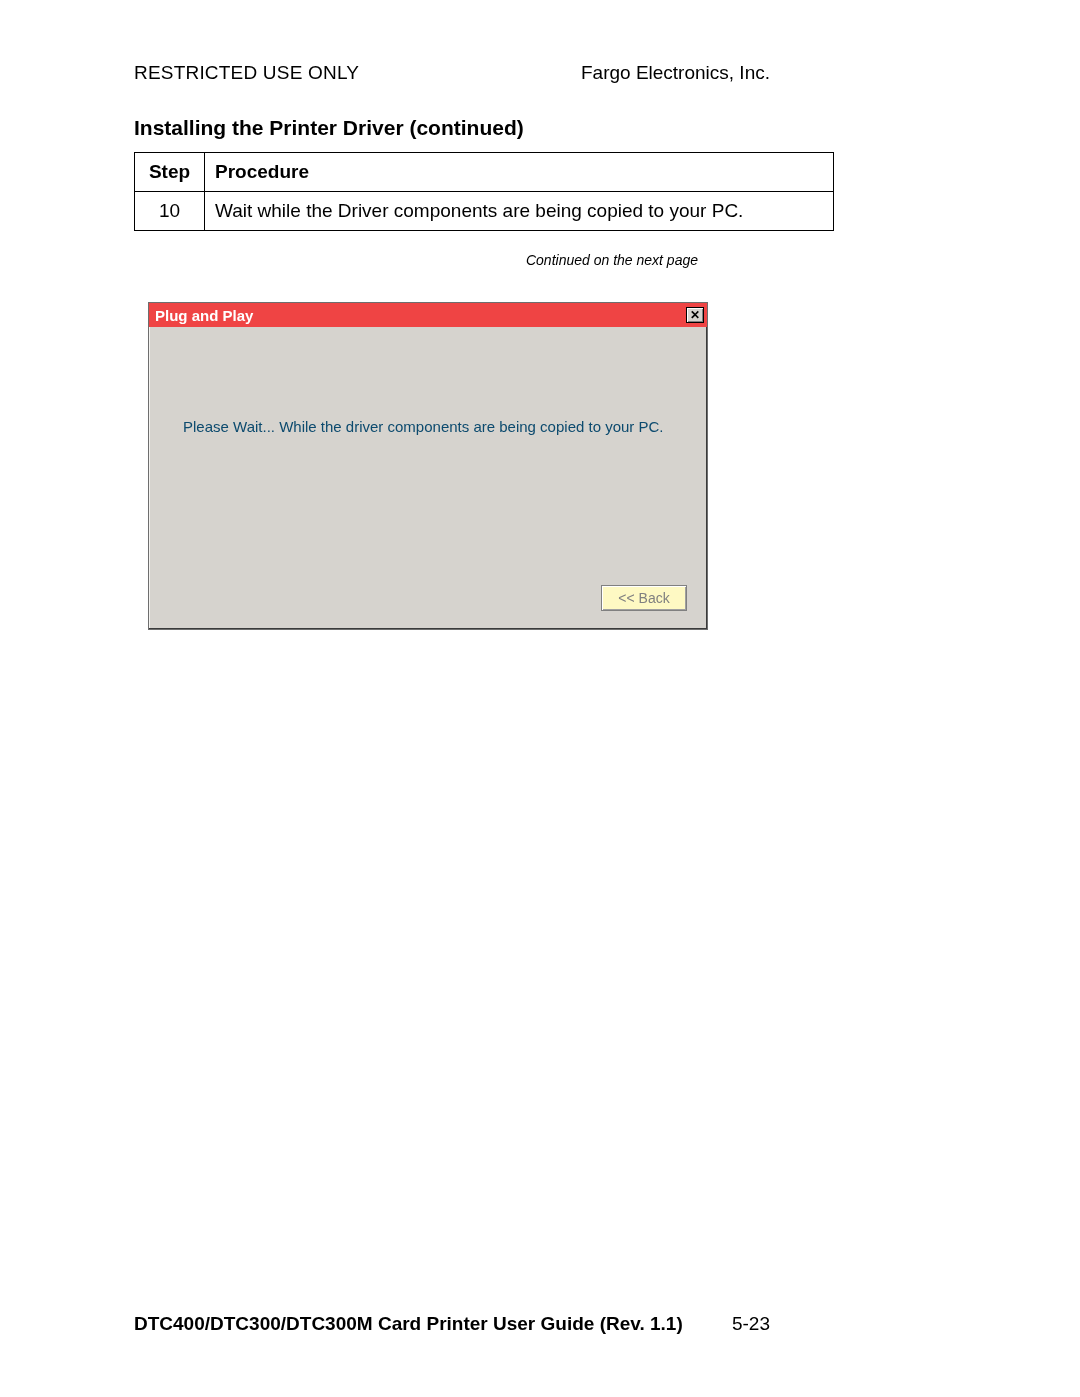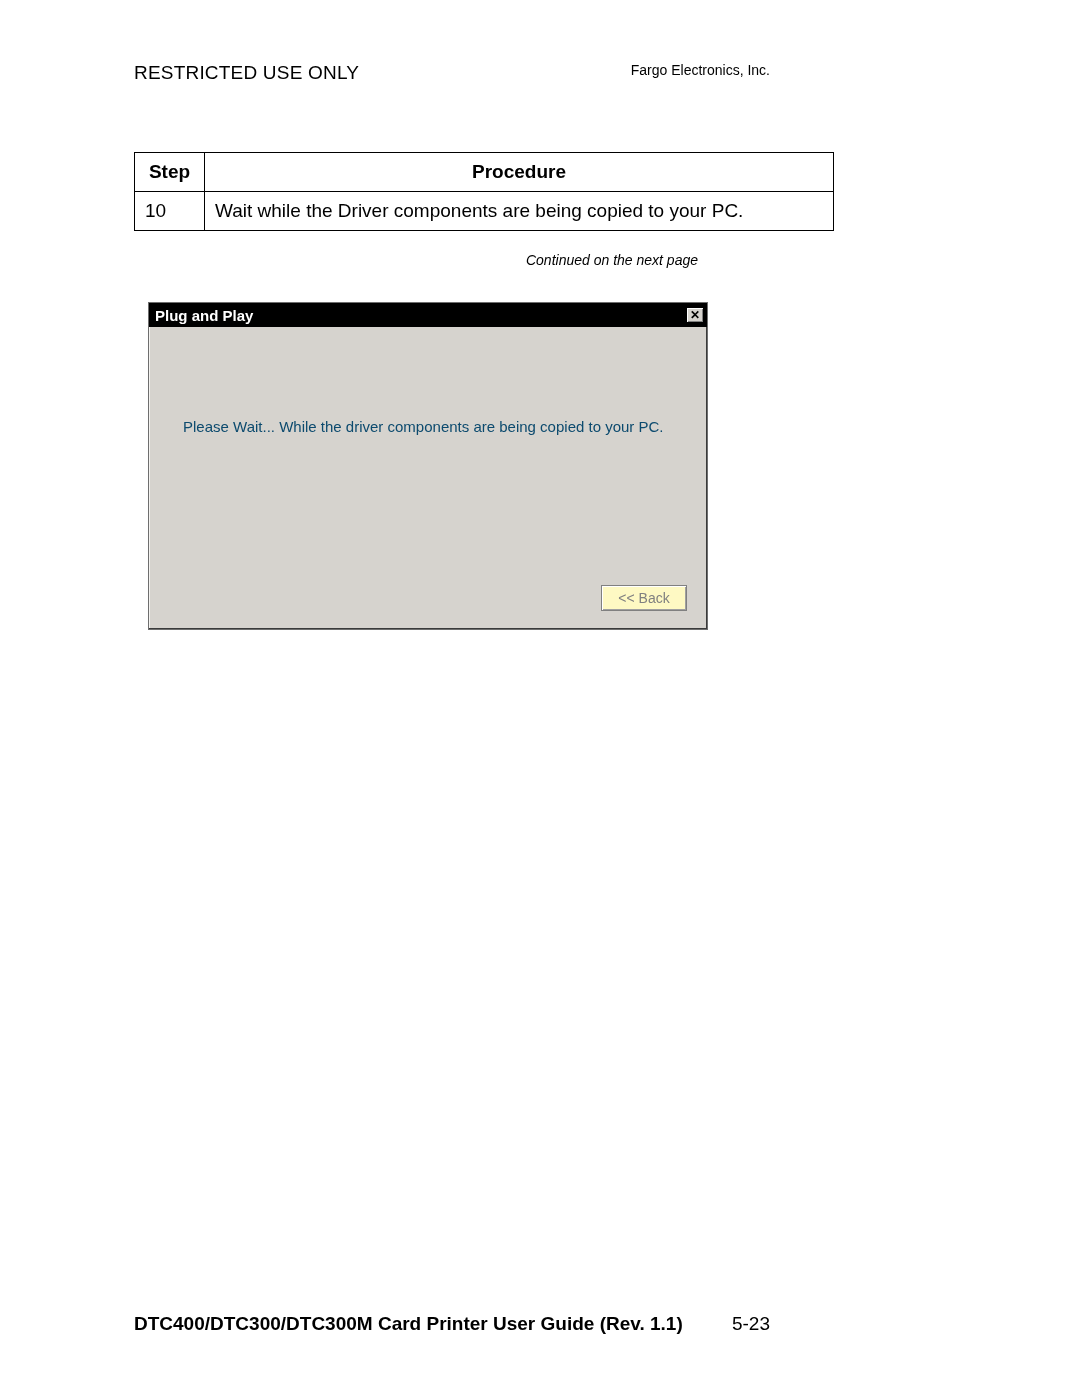--- a/index.html
+++ b/index.html
@@ -1,51 +1,52 @@
 <!DOCTYPE html>
 <html><head>
 <meta charset="utf-8">
 <style>
   * { box-sizing: border-box; margin: 0; padding: 0; }
   html, body { width: 1080px; height: 1397px; background: #ffffff; font-family: Arial, Helvetica, sans-serif; color: #000; }
   .page { position: relative; width: 904px; height: 1397px; }
 
   .header-left  { position: absolute; top: 62px; left: 134px; font-size: 19px; letter-spacing: 0.2px; }
-  .header-right { position: absolute; top: 62px; right: 134px; font-size: 14px; }
+  .header-right { position: absolute; top: 62px; right: 134px; font-size: 19px; }
 
   .section-title { position: absolute; top: 116px; left: 134px; font-size: 21px; font-weight: bold; }
 
   .table { position: absolute; top: 152px; left: 134px; width: 700px; border: 1px solid #000; border-collapse: collapse; padding-left: 43px; }
   .table th, .table td { border: 1px solid #000; padding: 8px 10px; font-size: 19px; vertical-align: top; }
-  .table .col-step { width: 70px; }
-  .table th { text-align: center; font-weight: bold; }
+  .table .col-step { width: 70px; text-align: center; }
+  .table th { text-align: left; font-weight: bold; }
   .table th.col-step { text-align: center; }
 
   .continuation { position: absolute; top: 244px; right: 206px; font-size: 14px; font-style: italic; margin-top: 8px; }
 
   
   .dialog-wrap { position: absolute; top: 302px; left: 148px; width: 560px; height: 328px; background: #d6d3ce; border: 1px solid #6e6e6e; box-shadow: inset -1px -1px 0 #3a3a3a, inset 1px 1px 0 #f4f3f0; }
-  .titlebar { height: 24px; background: #000000; color: #fff; display: flex; align-items: center; padding: 0 3px 0 6px; font-size: 15px; font-weight: bold; font-family: Tahoma, Arial, sans-serif; }
+  .titlebar { height: 24px; background: #ef4444; color: #fff; display: flex; align-items: center; padding: 0 3px 0 6px; font-size: 15px; font-weight: bold; font-family: Tahoma, Arial, sans-serif; }
   .titlebar .title-text { flex: 1; }
   .titlebar .close-btn { width: 18px; height: 16px; background: #d6d3ce; border: 1px solid #000; box-shadow: inset 1px 1px 0 #fff, inset -1px -1px 0 #808080; display:flex; align-items:center; justify-content:center; font-size: 12px; color:#000; line-height:1; font-weight: bold; cursor: default; }
   .dialog-body { position: absolute; top: 24px; left: 0; right: 0; bottom: 0; }
   .dialog-msg { position: absolute; top: 90px; left: 34px; right: 40px; font-size: 15px; font-family: Tahoma, Arial, sans-serif; color: #0c4a6e; line-height: 1.3; }
   .back-btn { position: absolute; right: 20px; bottom: 18px; width: 86px; height: 26px; background: #fef9c3; border: 1px solid #808080; box-shadow: inset 1px 1px 0 #fff, inset -1px -1px 0 #a0a0a0; font-size: 14px; font-family: Tahoma, Arial, sans-serif; color: #808080; display:flex; align-items:center; justify-content:center; cursor: default; }
 
   .footer-left  { position: absolute; bottom: 62px; left: 134px; font-size: 19px; font-weight: bold; }
   .footer-right { position: absolute; bottom: 62px; right: 134px; font-size: 19px; }
 </style>
 </head>
 <body>
 
 <div class="page">
 
   <div class="header-left">RESTRICTED USE ONLY</div>
   <div class="header-right">Fargo Electronics, Inc.</div>
 
+  <div class="section-title">Installing the Printer Driver (continued)</div>
 
   <table class="table">
     <thead>
       <tr>
         <th class="col-step">Step</th>
         <th>Procedure</th>
       </tr>
     </thead>
     <tbody>
       <tr>

